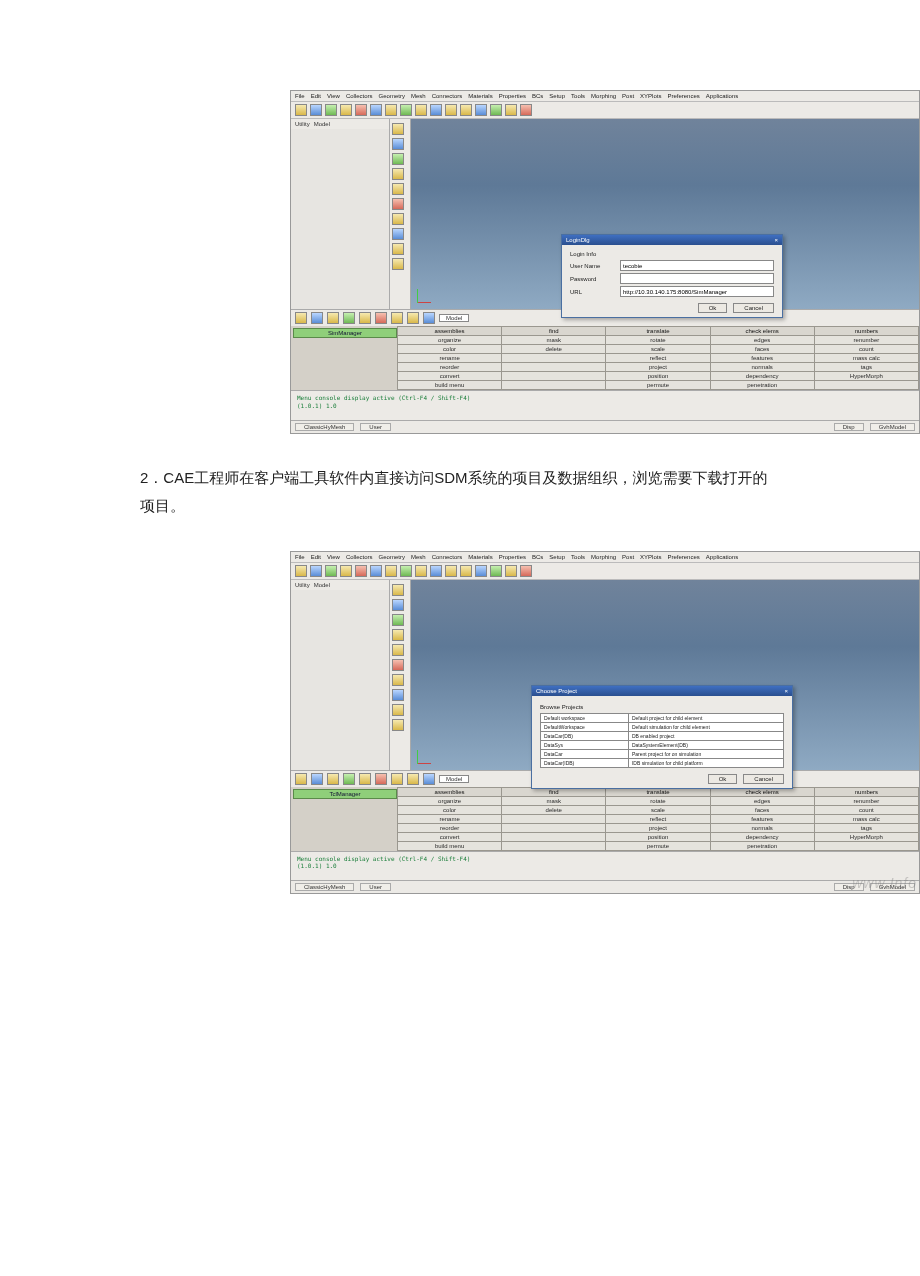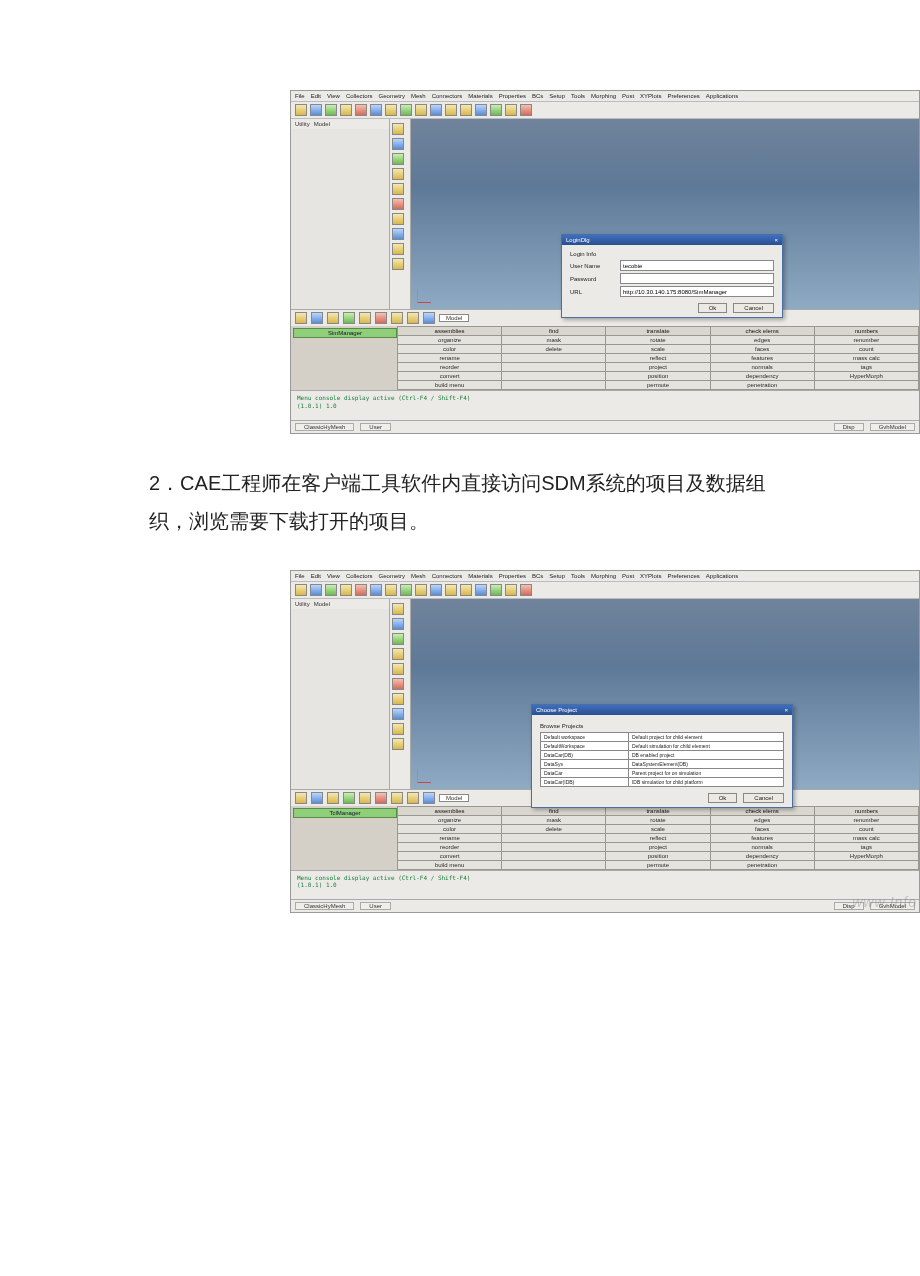--- a/index.html
+++ b/index.html
@@ -11,24 +11,24 @@
   }
   .page {
     width: 920px;
     padding: 90px 135px 300px 140px;
     box-sizing: border-box;
   }
   .screenshot-wrap {
     margin: 0 0 30px 150px;
   }
   .caption {
-    font-size: 20px;
+    font-size: 15px;
     color: #222;
     line-height: 1.9;
-    margin: 0 5px 30px 9px;
+    margin: 0 5px 30px 0;
   }
 
   
   .appshot {
     width: 628px;
     background: #d4d0c8;
     border: 1px solid #999;
     position: relative;
     font-size: 7px;
     color: #333;

